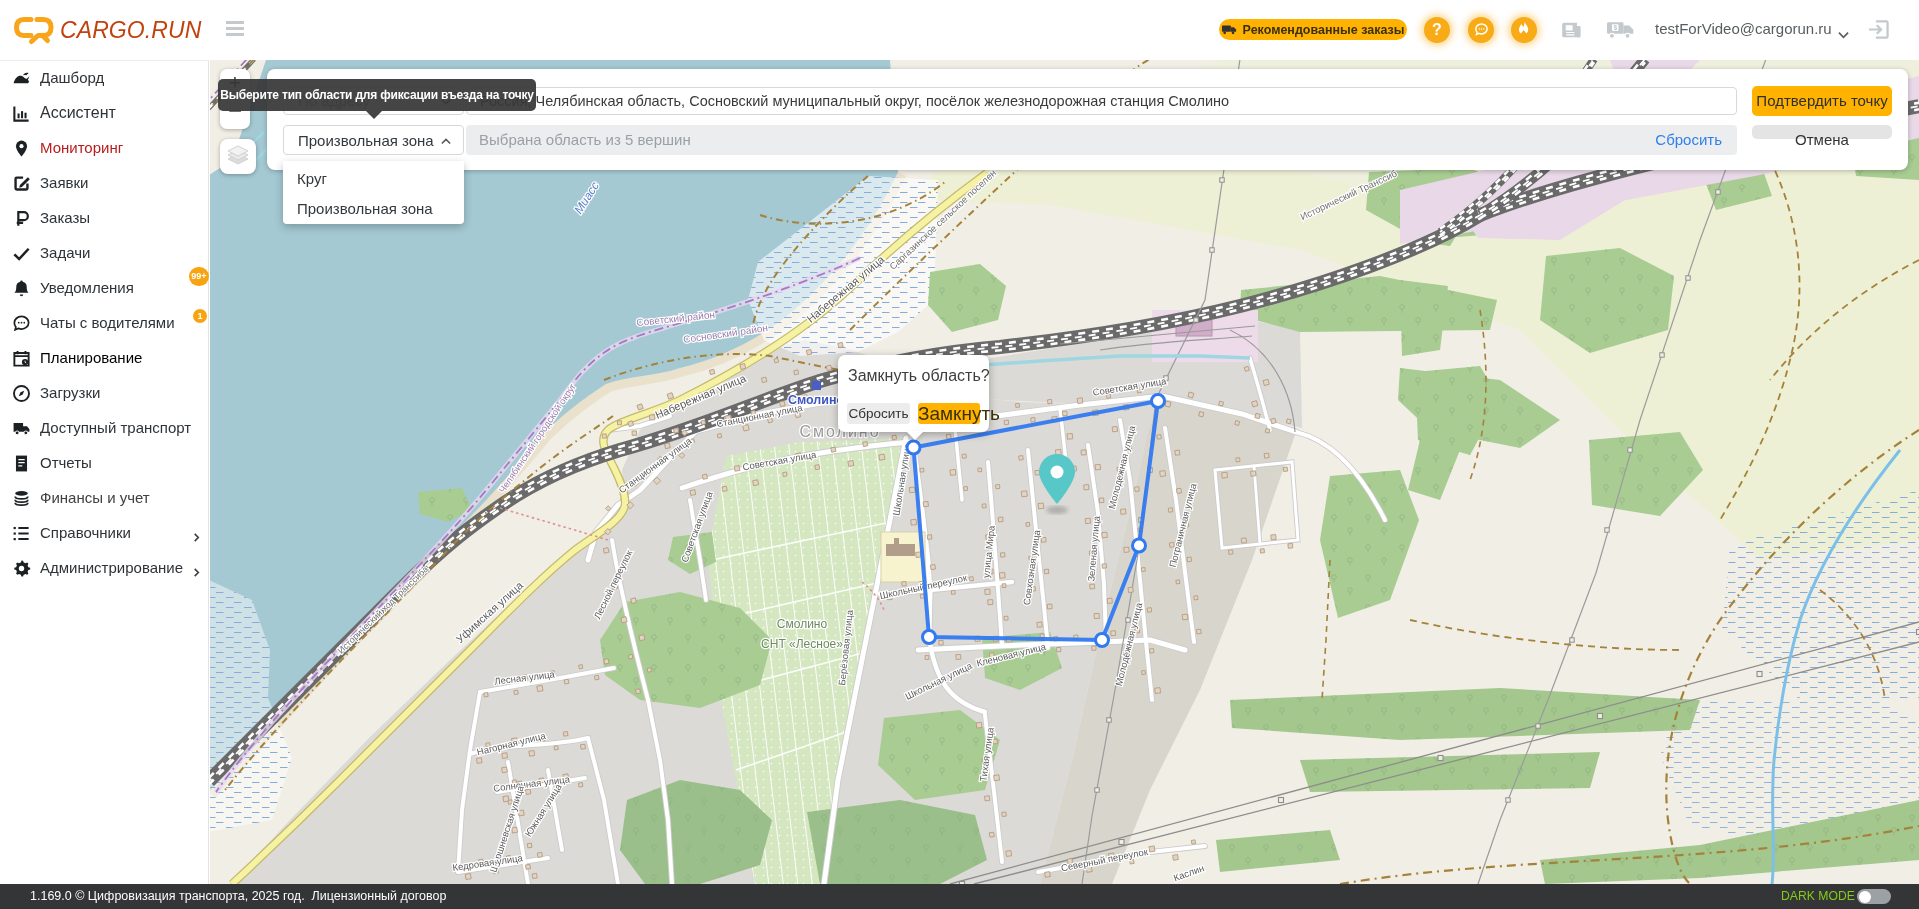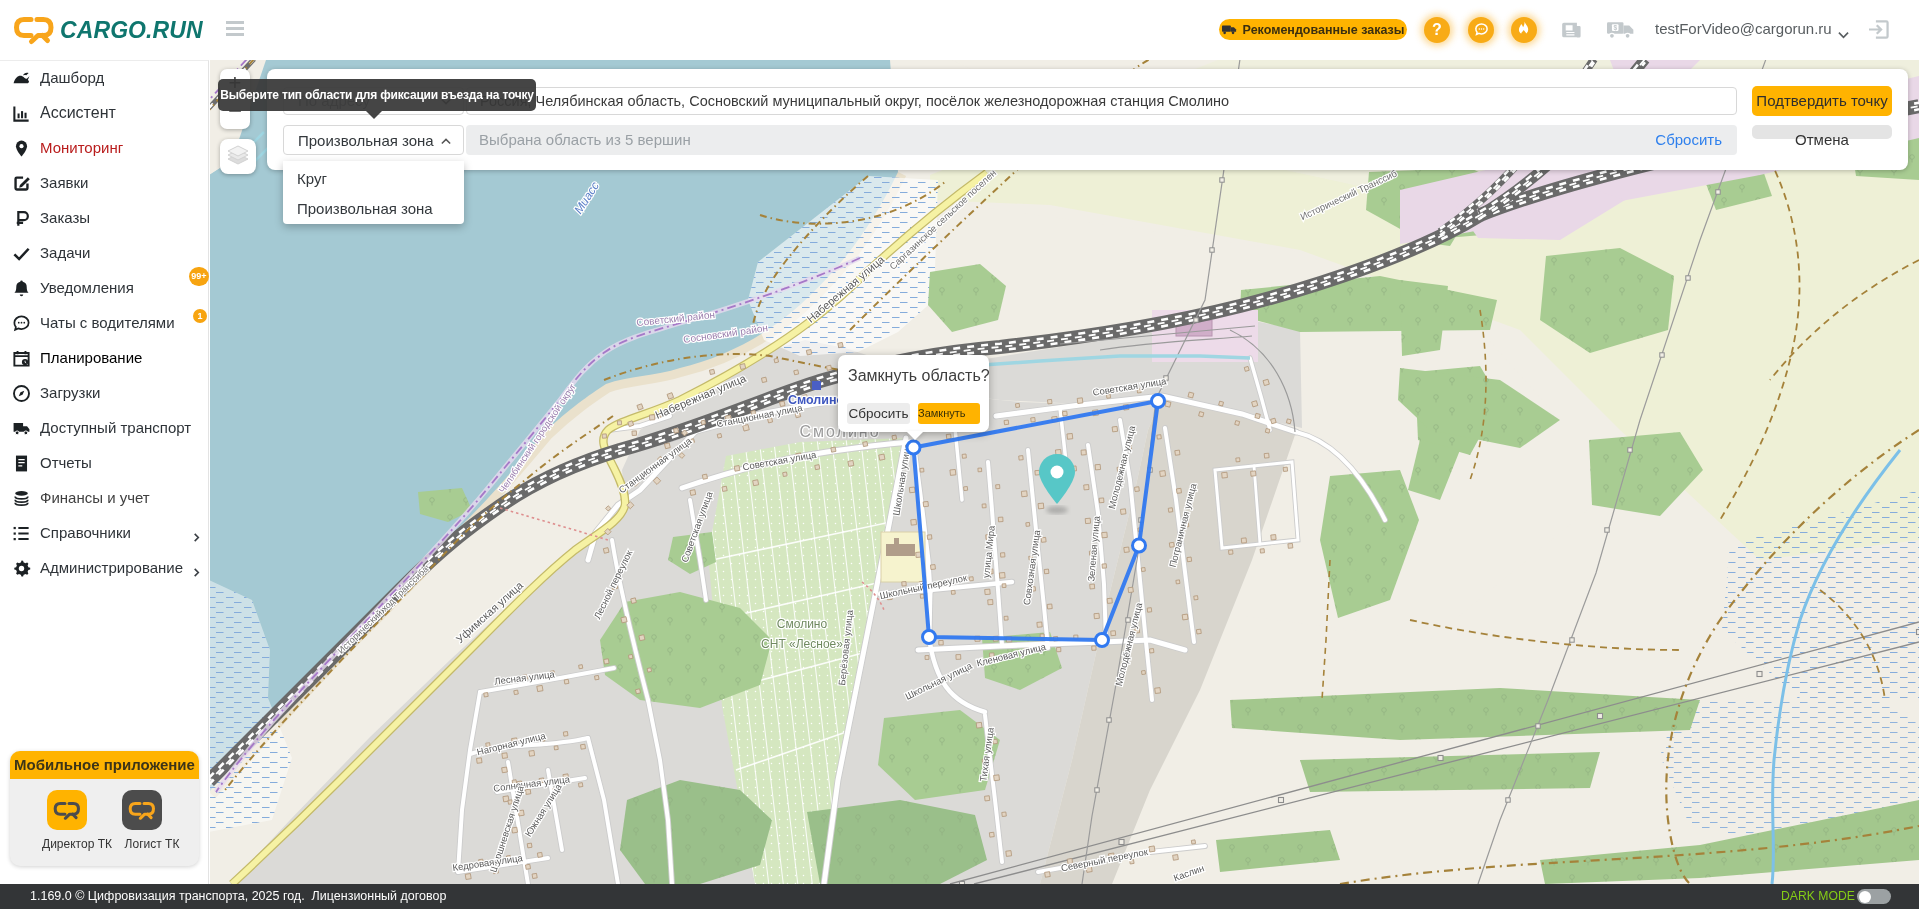--- a/index.html
+++ b/index.html
@@ -606,33 +606,33 @@
 <div style="position:absolute;left:283px;top:161px;width:181px;height:63px;background:#fff;border-radius:0 0 4px 4px;box-shadow:0 3px 8px rgba(0,0,0,.25)">
   <div style="position:absolute;left:14px;top:9px;font-size:15px;color:#33383c">Круг</div>
   <div style="position:absolute;left:14px;top:39px;font-size:15px;color:#33383c">Произвольная зона</div>
 </div>
 <div style="position:absolute;left:218px;top:79px;width:318px;height:32px;background:rgba(55,55,55,.93);border-radius:5px;color:#fff;font-size:12px;font-weight:bold;letter-spacing:-0.2px;text-align:center;line-height:32px;white-space:nowrap;overflow:hidden">Выберите тип области для фиксации въезда на точку</div>
 <div style="position:absolute;left:366px;top:111px;width:0;height:0;border-left:8px solid transparent;border-right:8px solid transparent;border-top:8px solid rgba(55,55,55,.93)"></div>
 
 <div style="position:absolute;left:838px;top:355px;width:151px;height:77px;background:#fff;border-radius:7px;box-shadow:0 2px 8px rgba(0,0,0,.3)">
   <div style="position:absolute;left:10px;top:12px;font-size:16px;color:#3e3e3e;white-space:nowrap">Замкнуть область?</div>
   <div style="position:absolute;left:9px;top:48px;width:63px;height:21px;background:#ececec;border-radius:3px;font-size:13.5px;color:#333;text-align:center;line-height:21px">Сбросить</div>
-  <div style="position:absolute;left:80px;top:48px;width:62px;height:21px;background:#ffb300;border-radius:3px;font-size:11px;color:#393107;text-align:left;line-height:21px">Замкнуть</div>
+  <div style="position:absolute;left:80px;top:48px;width:62px;height:21px;background:#ffb300;border-radius:3px;font-size:19px;color:#393107;text-align:left;line-height:21px">Замкнуть</div>
 </div>
 <div style="position:absolute;left:906px;top:431px;width:0;height:0;border-left:9px solid transparent;border-right:9px solid transparent;border-top:9px solid #fff;filter:drop-shadow(0 2px 2px rgba(0,0,0,.15))"></div>
 
 <div style="position:absolute;left:0;top:0;width:1919px;height:60px;background:#fff">
   <div style="position:absolute;left:12px;top:10px"><svg width="44" height="40" viewBox="0 0 44 40">
         <g fill="none" stroke="#f8a51b" stroke-width="5" stroke-linecap="round" stroke-linejoin="round">
 <path d="M19,9.5 H12 Q4.5,9.5 4.5,17.5 Q4.5,25.5 12,25.5 H19"></path>
 <path d="M25,9.5 H31.5 Q39,9.5 39,17.5 Q39,25.5 31.5,25.5 H26 L19.5,31.5"></path>
 <path d="M30.5,25.5 L35.5,30.5"></path>
 </g>
       </svg></div>
-  <div style="position:absolute;left:60px;top:17px;font-size:23px;font-weight:bold;font-style:italic;color:#0f766e;letter-spacing:0.1px;font-family:'Liberation Sans',sans-serif">CARGO.RUN</div>
+  <div style="position:absolute;left:60px;top:17px;font-size:23px;font-weight:normal;font-style:italic;color:#c2410c;letter-spacing:0.1px;font-family:'Liberation Sans',sans-serif">CARGO.RUN</div>
   <div style="position:absolute;left:226px;top:21px;width:18px;height:16px">
     <div style="height:2.5px;background:#c3c9cc;margin-bottom:3.5px"></div>
     <div style="height:2.5px;background:#c3c9cc;margin-bottom:3.5px"></div>
     <div style="height:2.5px;background:#c3c9cc"></div>
   </div>
   <div style="position:absolute;left:1219px;top:19px;width:188px;height:21px;border-radius:11px;background:#ffb300;display:flex;align-items:center;justify-content:center;font-size:12.5px;font-weight:bold;color:#3b2f10;white-space:nowrap"><svg width="15" height="10" viewBox="0 0 34 20" style="margin-right:6px">
         <rect x="0" y="0" width="20" height="14" rx="1.5" fill="#333"></rect>
         <path d="M20,4 h7 l5,5 v5 h-12 z" fill="#333"></path>
         <circle cx="6" cy="16.5" r="3" fill="#333"></circle>
         <circle cx="25" cy="16.5" r="3" fill="#333"></circle>
@@ -756,43 +756,20 @@
       </svg></div>
     <div style="position:absolute;left:40px;top:499px;font-size:15px;color:#2e3338;white-space:nowrap">Администрирование</div>
     <div style="position:absolute;left:192px;top:468px"><svg width="9" height="9" viewBox="0 0 10 10">
         <path d="M3,1 L7,5 L3,9" fill="none" stroke="#3a3f44" stroke-width="1.8"></path>
       </svg></div>
     <div style="position:absolute;left:192px;top:503px"><svg width="9" height="9" viewBox="0 0 10 10">
         <path d="M3,1 L7,5 L3,9" fill="none" stroke="#3a3f44" stroke-width="1.8"></path>
       </svg></div>
     <div style="position:absolute;left:189px;top:207px;width:20px;height:19px;border-radius:10px;background:#f7a410;color:#fff;font-size:9px;font-weight:bold;text-align:center;line-height:19px">99+</div>
     <div style="position:absolute;left:193px;top:249px;width:14px;height:14px;border-radius:7px;background:#f7a410;color:#fff;font-size:9px;font-weight:bold;text-align:center;line-height:14px">1</div>
-<div style="position:absolute;left:10px;top:691px;width:189px;height:115px;border-radius:10px;background:#efefef;box-shadow:0 1px 4px rgba(0,0,0,.18)">
-  <div style="height:28px;border-radius:10px 10px 0 0;background:#ffb300;text-align:center;font-size:15px;font-weight:bold;color:#3c3418;line-height:28px">Мобильное приложение</div>
-  <div style="position:absolute;left:37px;top:39px;width:40px;height:40px;border-radius:10px;background:#ffb300;display:flex;align-items:center;justify-content:center">
-        <svg width="30" height="27" viewBox="0 0 44 40">
-          <g fill="none" stroke="#4c4c4c" stroke-width="4.5" stroke-linecap="round" stroke-linejoin="round">
-<path d="M19,9.5 H12 Q4.5,9.5 4.5,17.5 Q4.5,25.5 12,25.5 H19"></path>
-<path d="M25,9.5 H31.5 Q39,9.5 39,17.5 Q39,25.5 31.5,25.5 H26 L19.5,31.5"></path>
-<path d="M30.5,25.5 L35.5,30.5"></path>
-</g>
-        </svg>
-      </div>
-  <div style="position:absolute;left:112px;top:39px;width:40px;height:40px;border-radius:10px;background:#4c4c4c;display:flex;align-items:center;justify-content:center">
-        <svg width="30" height="27" viewBox="0 0 44 40">
-          <g fill="none" stroke="#f8a51b" stroke-width="4.5" stroke-linecap="round" stroke-linejoin="round">
-<path d="M19,9.5 H12 Q4.5,9.5 4.5,17.5 Q4.5,25.5 12,25.5 H19"></path>
-<path d="M25,9.5 H31.5 Q39,9.5 39,17.5 Q39,25.5 31.5,25.5 H26 L19.5,31.5"></path>
-<path d="M30.5,25.5 L35.5,30.5"></path>
-</g>
-        </svg>
-      </div>
-  <div style="position:absolute;left:10px;top:86px;width:114px;text-align:center;font-size:12px;color:#333">Директор ТК</div>
-  <div style="position:absolute;left:85px;top:86px;width:114px;text-align:center;font-size:12px;color:#333">Логист ТК</div>
-</div>
 </div>
 
 <div style="position:absolute;left:0;top:884px;width:1919px;height:25px;background:#333537">
   <div style="position:absolute;left:30px;top:5px;font-size:12.5px;color:#fdfdfd">1.169.0 © Цифровизация транспорта, 2025 год.&nbsp; Лицензионный договор</div>
   <div style="position:absolute;left:1781px;top:5px;font-size:12.2px;color:#84cc16">DARK MODE</div>
   <div style="position:absolute;left:1857px;top:5px;width:34px;height:15px;border-radius:8px;background:#9ca1a3">
     <div style="position:absolute;left:2px;top:1.5px;width:12px;height:12px;border-radius:50%;background:#fff"></div>
   </div>
 </div>
 </body></html>

